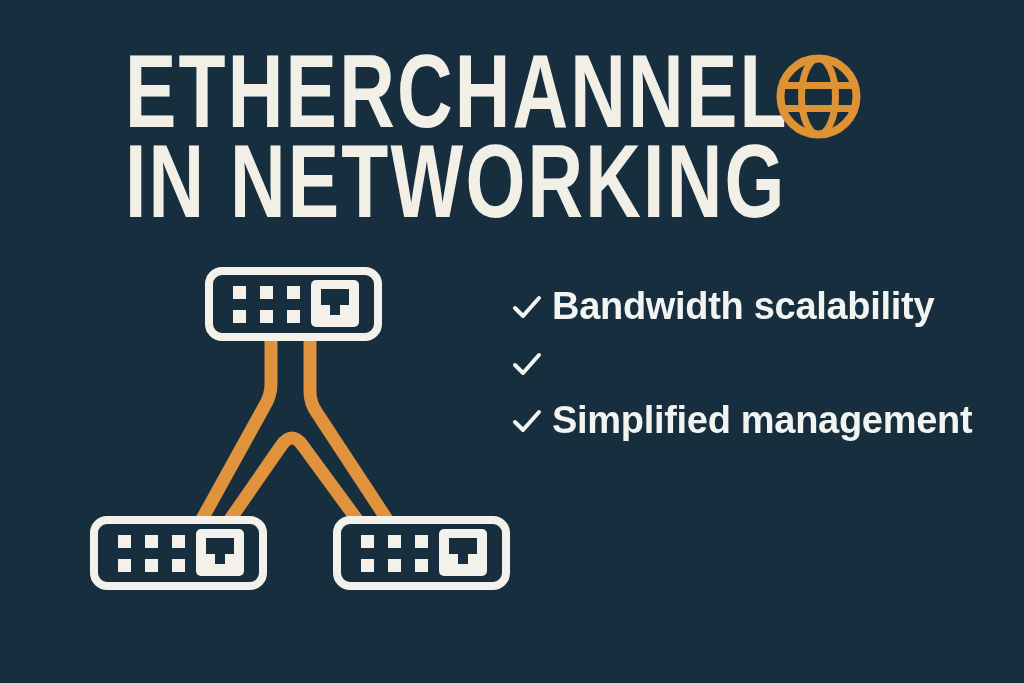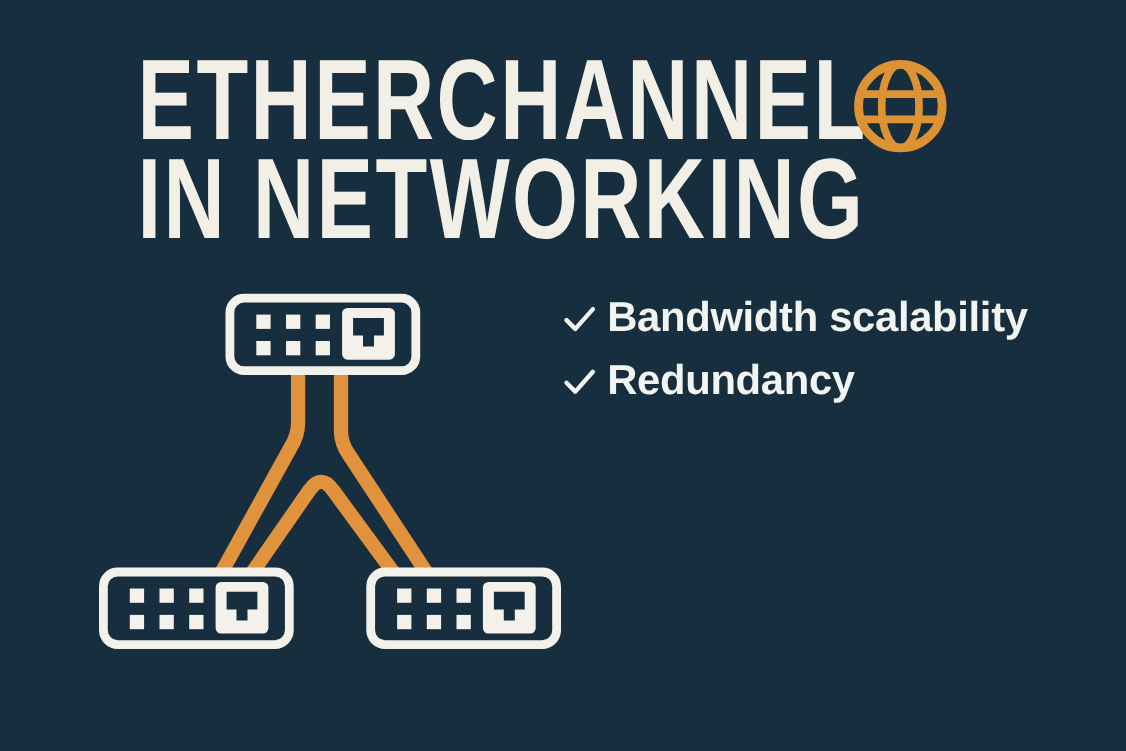--- a/index.html
+++ b/index.html
@@ -50,21 +50,21 @@
     left: 0;
     top: 0;
     width: 1024px;
     height: 683px;
   }
 
   
   .checklist {
     position: absolute;
     left: 512px;
-    top: 261px;
+    top: 278px;
   }
   .check-row {
     display: flex;
     align-items: center;
     height: 57px;
   }
   .check-row svg {
     flex: 0 0 auto;
     margin-right: 10px;
   }
@@ -129,17 +129,22 @@
     <div class="check-row">
       <svg width="30" height="26" viewBox="0 0 30 26" aria-hidden="true">
         <polyline points="3,14 11,22 27,4" fill="none" stroke="#f2f4f1" stroke-width="4" stroke-linecap="round" stroke-linejoin="round"></polyline>
       </svg>
       <span class="check-label">Bandwidth scalability</span>
     </div>
     <div class="check-row">
       <svg width="30" height="26" viewBox="0 0 30 26" aria-hidden="true">
         <polyline points="3,14 11,22 27,4" fill="none" stroke="#f2f4f1" stroke-width="4" stroke-linecap="round" stroke-linejoin="round"></polyline>
       </svg>
-      <span class="check-label">Redundancy</span>
+    </div>
+    <div class="check-row">
+      <svg width="30" height="26" viewBox="0 0 30 26" aria-hidden="true">
+        <polyline points="3,14 11,22 27,4" fill="none" stroke="#f2f4f1" stroke-width="4" stroke-linecap="round" stroke-linejoin="round"></polyline>
+      </svg>
+      <span class="check-label">Simplified management</span>
     </div>
   </div>
 
 </div>
 
 </body></html>

